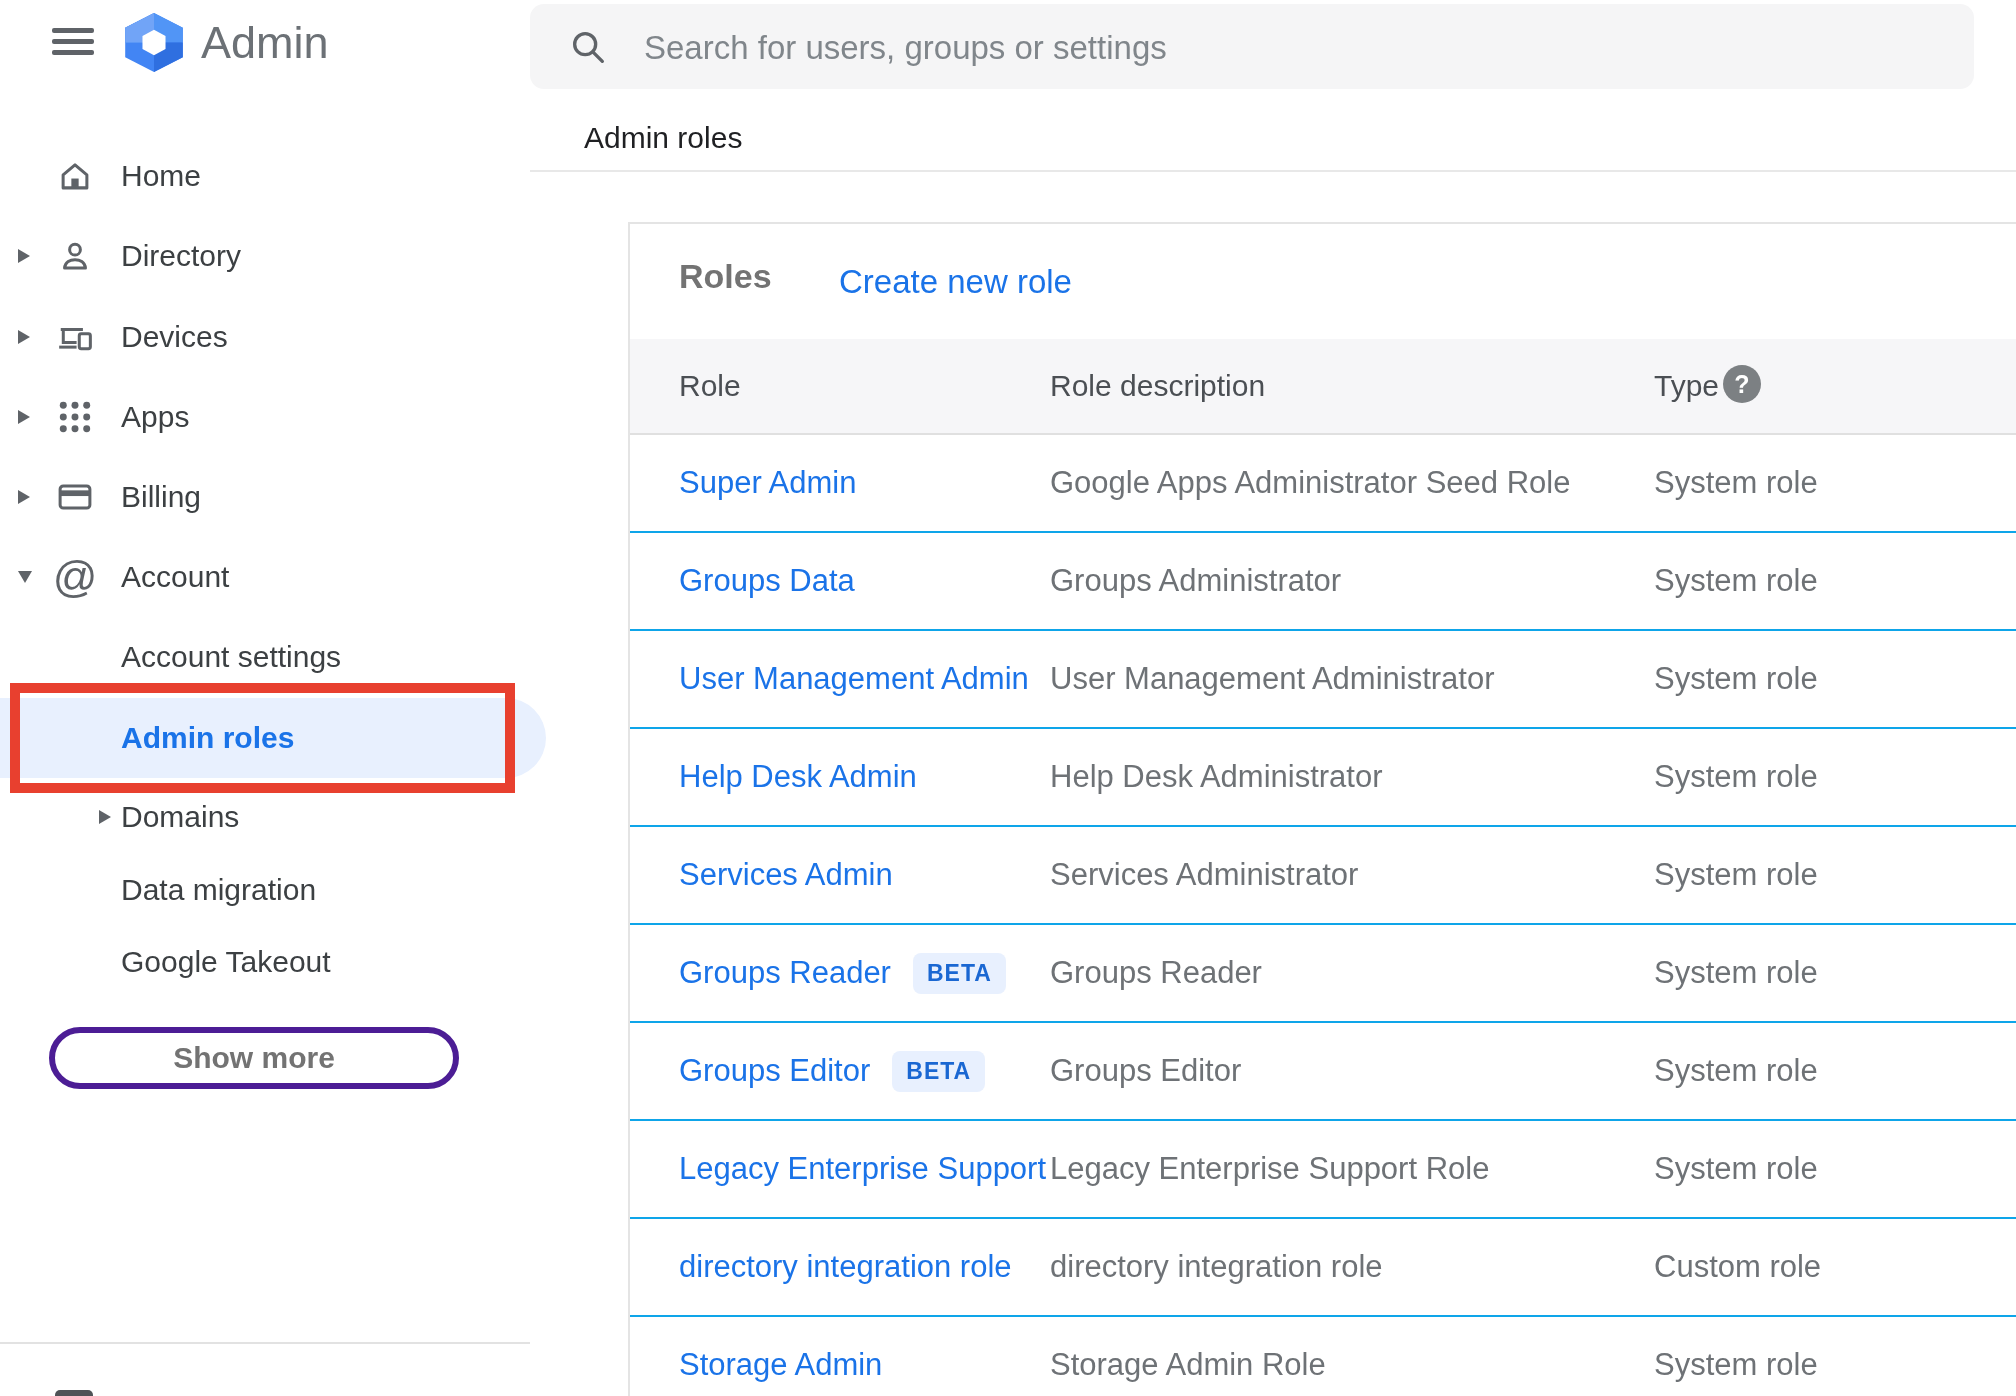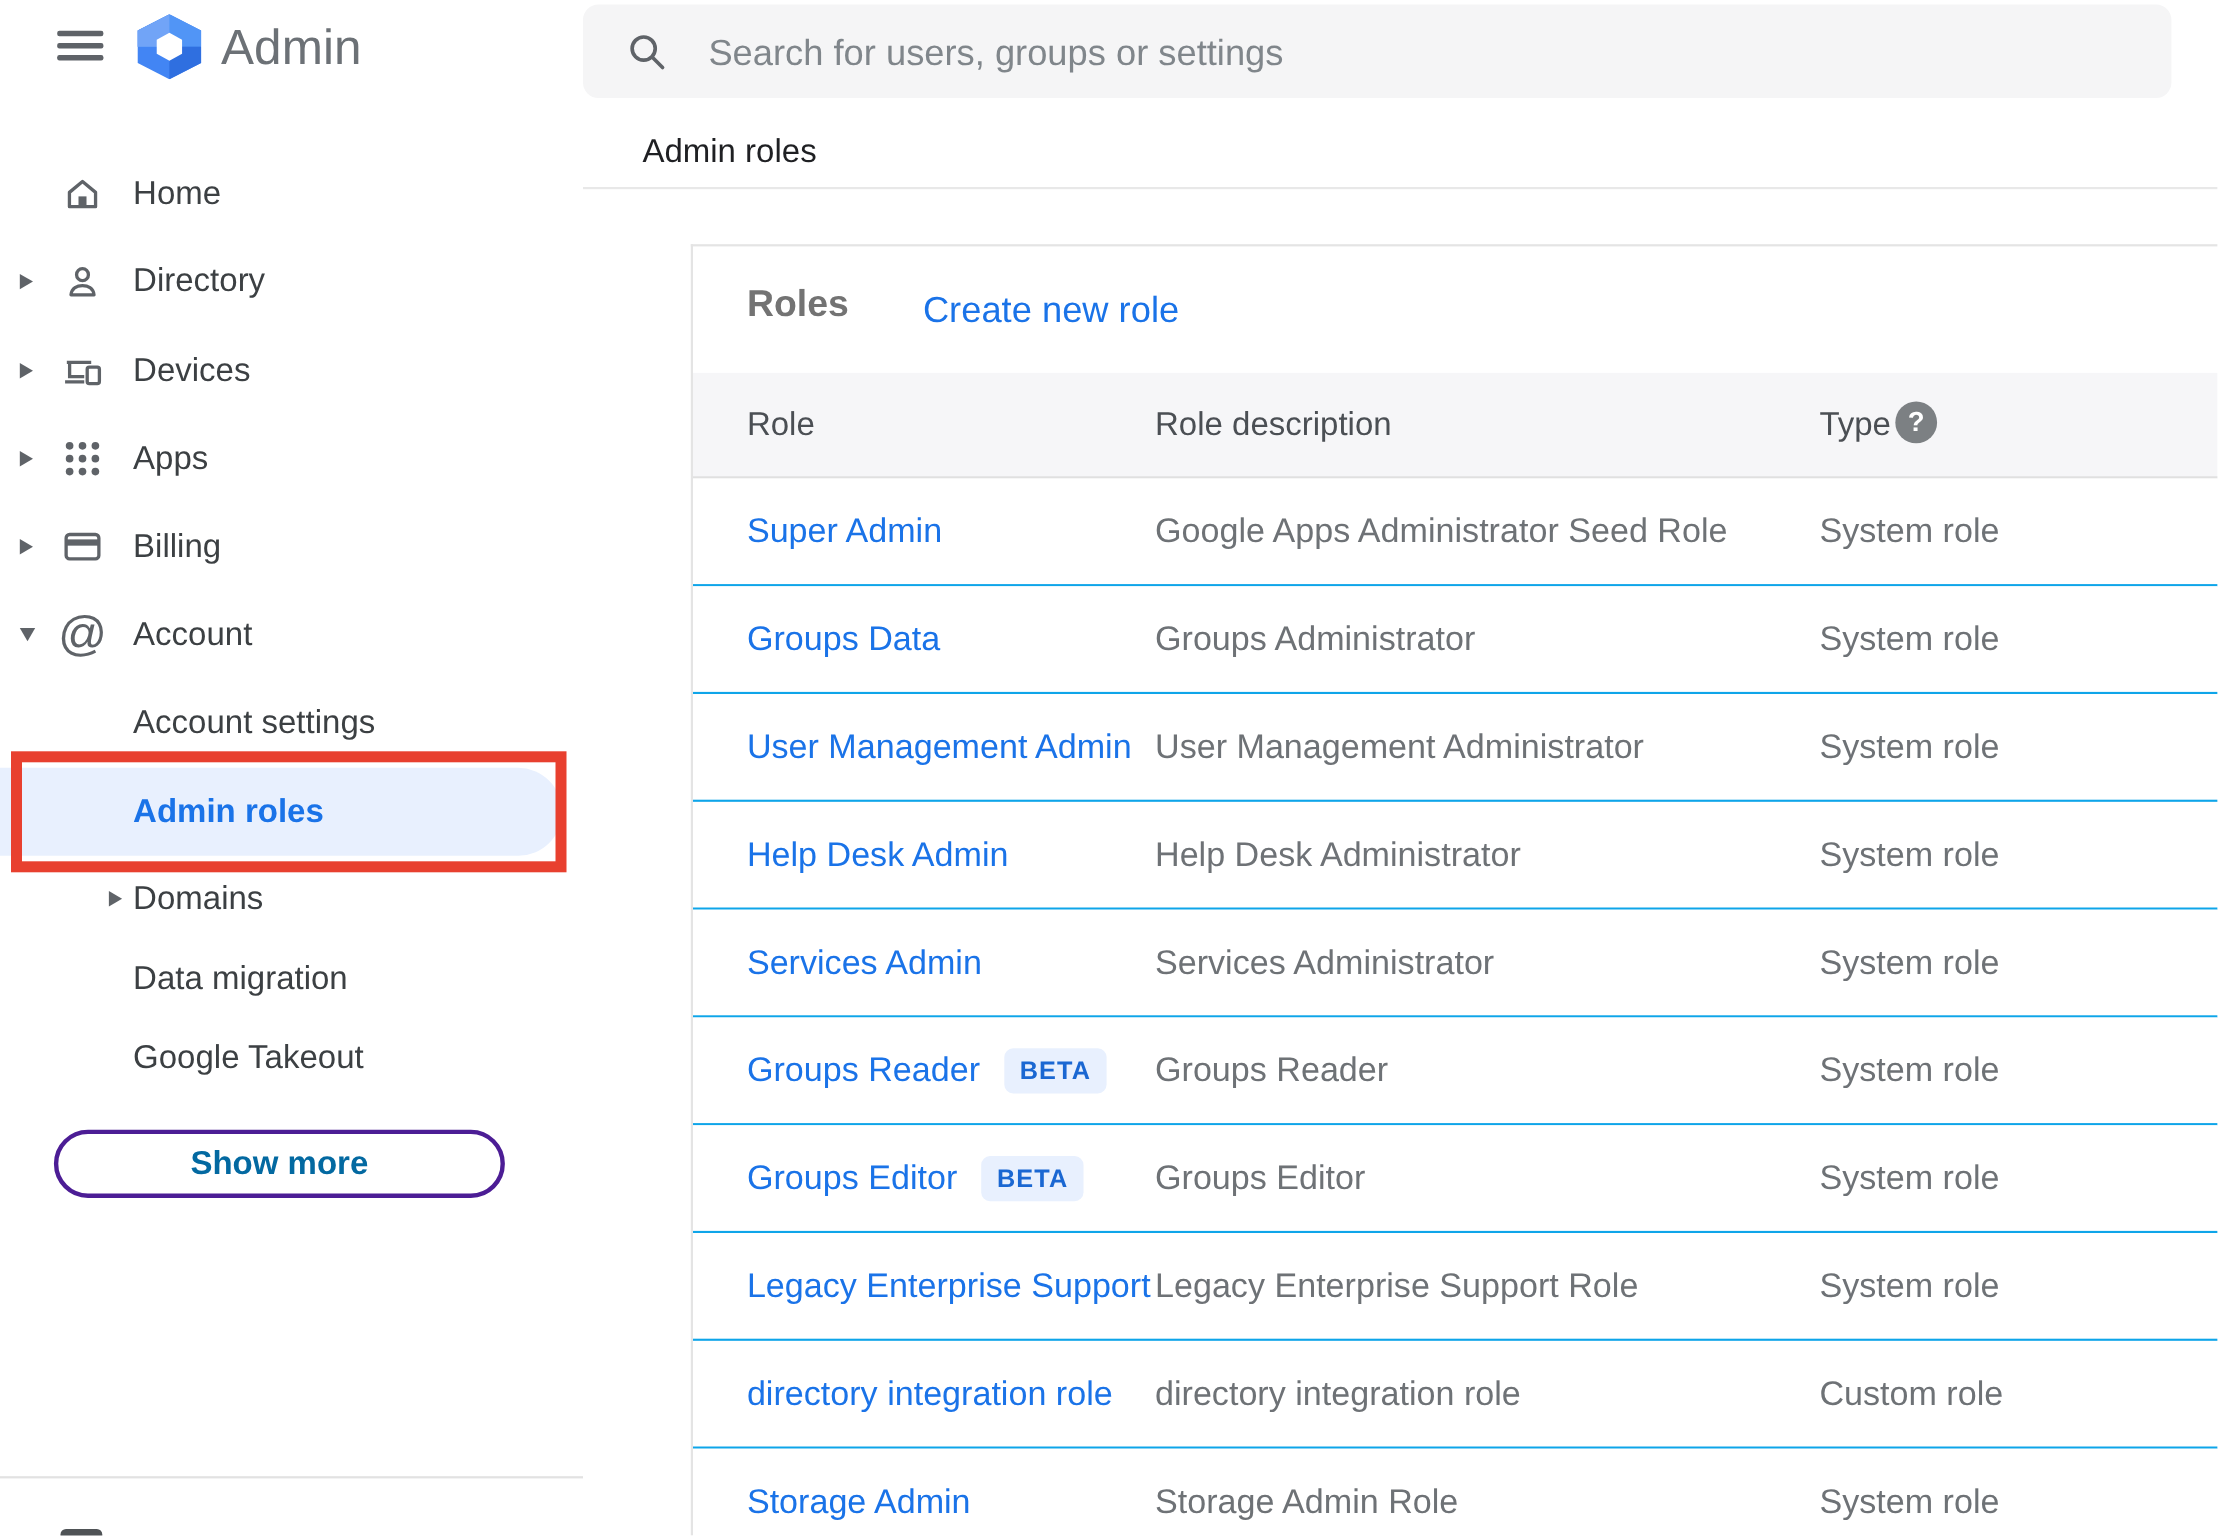--- a/index.html
+++ b/index.html
@@ -8,32 +8,32 @@
     background:#ffffff;font-family:"Liberation Sans",sans-serif;
     -webkit-font-smoothing:antialiased;
   }
   
   .sidebar{position:absolute;left:0;top:0;width:530px;height:1396px;background:#fff;}
   .hamburger{position:absolute;left:52px;top:28px;width:42px;height:30px;cursor:pointer;}
   .hamburger span{display:block;height:5px;background:#5f6368;border-radius:2px;margin-bottom:6px;}
   .logo{position:absolute;left:122px;top:13px;display:flex;align-items:center;}
   .logo svg{width:64px;height:59px;}
   .logo-text{font-size:45px;color:#6c7176;margin-left:15px;}
-  .nav-item{position:absolute;left:0;width:511px;height:80px;cursor:pointer;}
+  .nav-item{position:absolute;left:0;width:511px;height:80px;cursor:pointer;padding-left:35px;}
   .nav-item .arrow{position:absolute;top:50%;transform:translateY(-50%);}
   .arrow-right{width:0;height:0;border-left:12px solid #5f6368;border-top:7px solid transparent;border-bottom:7px solid transparent;}
   .arrow-down{width:0;height:0;border-top:12px solid #5f6368;border-left:7px solid transparent;border-right:7px solid transparent;}
   .nav-item .nicon{position:absolute;left:55px;top:50%;transform:translateY(-50%);width:40px;height:40px;display:flex;align-items:center;justify-content:center;}
   .nav-item .label{position:absolute;left:121px;top:50%;transform:translateY(-50%);font-size:30px;color:#3c4043;white-space:nowrap;}
   .nav-item.selected{background:#e8f0fe;border-radius:0 40px 40px 0;}
   .nav-item.selected .label{color:#1a73e8;font-weight:bold;}
   .at-glyph{font-size:44px;color:#5f6368;line-height:1;}
   .red-box{position:absolute;left:10px;top:683px;width:505px;height:110px;border:10px solid #e8402f;box-sizing:border-box;z-index:5;}
-  .show-more{position:absolute;left:49px;top:1027px;width:410px;height:62px;border:4px solid #4c1d95;
-    border-radius:34px;display:flex;align-items:center;justify-content:center;font-size:30px;color:#0369a1;
+  .show-more{position:absolute;left:49px;top:1027px;width:410px;height:62px;border:6px solid #4c1d95;
+    border-radius:34px;display:flex;align-items:center;justify-content:center;font-size:30px;color:#737373;
     font-weight:bold;background:#fff;cursor:pointer;box-sizing:border-box;}
   .sidebar-divider{position:absolute;left:0;top:1342px;width:530px;height:2px;background:#e2e2e2;}
   .cutoff-icon{position:absolute;left:55px;top:1390px;width:38px;height:12px;background:#4f5356;border-radius:5px 5px 0 0;}
   
   .search-bar{position:absolute;left:530px;top:4px;width:1444px;height:85px;background:#f5f5f6;border-radius:14px;}
   .search-icon{position:absolute;left:38px;top:23px;}
   .search-input{position:absolute;left:112px;top:0;width:1310px;height:85px;border:none;background:transparent;
     font-size:33px;color:#202124;outline:none;font-family:"Liberation Sans",sans-serif;}
   .search-input::placeholder{color:#80868b;}
   .breadcrumb{position:absolute;left:584px;top:121px;font-size:30px;color:#1f2023;}

